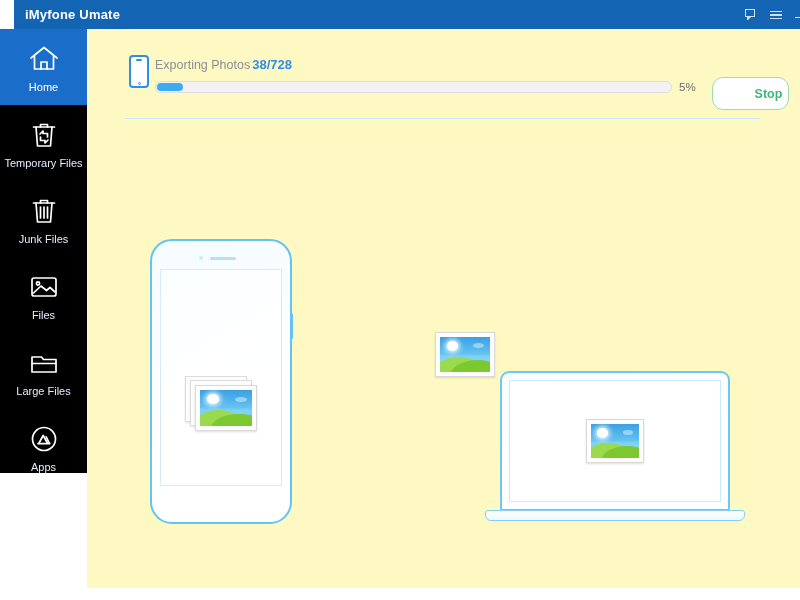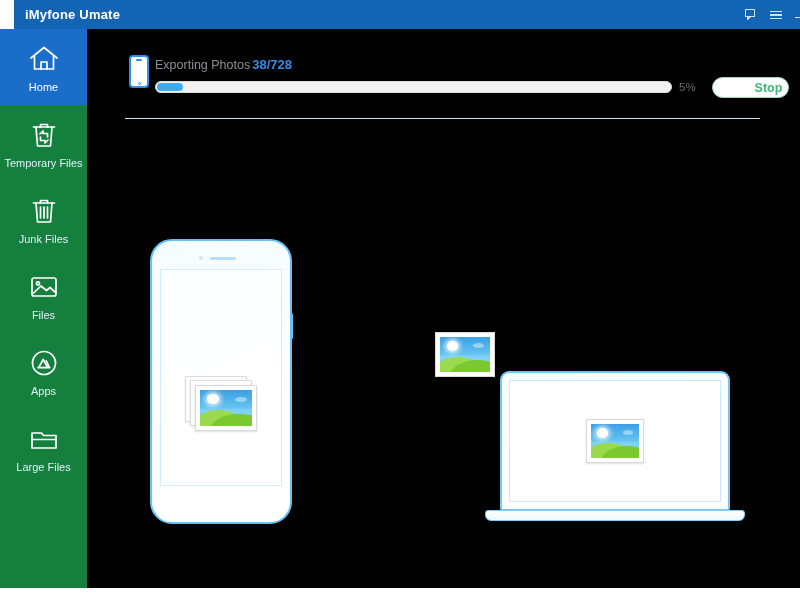--- a/index.html
+++ b/index.html
@@ -90,22 +90,22 @@
     left: 1px; top: 9px;
     width: 12px; height: 1.6px;
     background: #cfe3f7;
   }
 
   
   .sidebar {
     position: absolute;
     left: 0; top: 29px;
     width: 87px;
-    height: 559px;
-    background: #15803d;
+    height: 444px;
+    background: #000000;
     overflow: hidden;
   }
   .nav-item {
     position: relative;
     width: 87px;
     height: 76px;
     display: flex;
     flex-direction: column;
     align-items: center;
     justify-content: center;
@@ -138,21 +138,21 @@
     stroke-linecap: round;
     stroke-linejoin: round;
   }
 
   
   .content {
     position: absolute;
     left: 87px; top: 29px;
     width: 713px;
     height: 559px;
-    background: #000000;
+    background: #fef9c3;
   }
 
   
   .progress-area {
     position: absolute;
     left: 0; top: 0;
     width: 713px;
     height: 90px;
   }
   .phone-small {
@@ -216,21 +216,21 @@
     position: absolute;
     left: 592px; top: 52px;
     font-size: 11.5px;
     color: #666b72;
     white-space: nowrap;
   }
   .stop-button {
     position: absolute;
     left: 625px; top: 48px;
     width: 77px;
-    height: 21px;
+    height: 33px;
     border: 1.2px solid #9fd9b6;
     border-radius: 11px;
     background: #ffffff;
     color: #3cb878;
     font-size: 12.5px;
     font-weight: bold;
     display: flex;
     align-items: center;
     justify-content: center;
     box-sizing: border-box;
@@ -466,37 +466,37 @@
           <circle cx="11" cy="13.5" r="1.6"></circle>
           <path d="M6.5 23 L14 16 L19.5 20.5 L23 17.5 L28 22"></path>
         </svg>
       </div>
       <div class="nav-label">Files</div>
     </div>
 
     <div class="nav-item">
       <div class="nav-icon">
         <svg viewBox="0 0 34 34" width="34" height="34">
+          <path d="M5 11 L5 26 L29 26 L29 13.5 L16.5 13.5 L14.5 11 Z"></path>
+          <path d="M5 17.5 L29 17.5"></path>
+        </svg>
+      </div>
+      <div class="nav-label">Large Files</div>
+    </div>
+
+    <div class="nav-item">
+      <div class="nav-icon">
+        <svg viewBox="0 0 34 34" width="34" height="34">
           <circle cx="17" cy="17" r="11.5"></circle>
           <path d="M12 21 L16.2 13.5 L20.4 21"></path>
           <path d="M19.2 14.8 L22.2 21"></path>
           <path d="M11 21.6 L22.8 21.6"></path>
         </svg>
       </div>
       <div class="nav-label">Apps</div>
-    </div>
-
-    <div class="nav-item">
-      <div class="nav-icon">
-        <svg viewBox="0 0 34 34" width="34" height="34">
-          <path d="M5 11 L5 26 L29 26 L29 13.5 L16.5 13.5 L14.5 11 Z"></path>
-          <path d="M5 17.5 L29 17.5"></path>
-        </svg>
-      </div>
-      <div class="nav-label">Large Files</div>
     </div>
 
   </div>
 
   <div class="content">
 
     <div class="progress-area">
       <div class="phone-small"></div>
 
       <div class="status-line">

